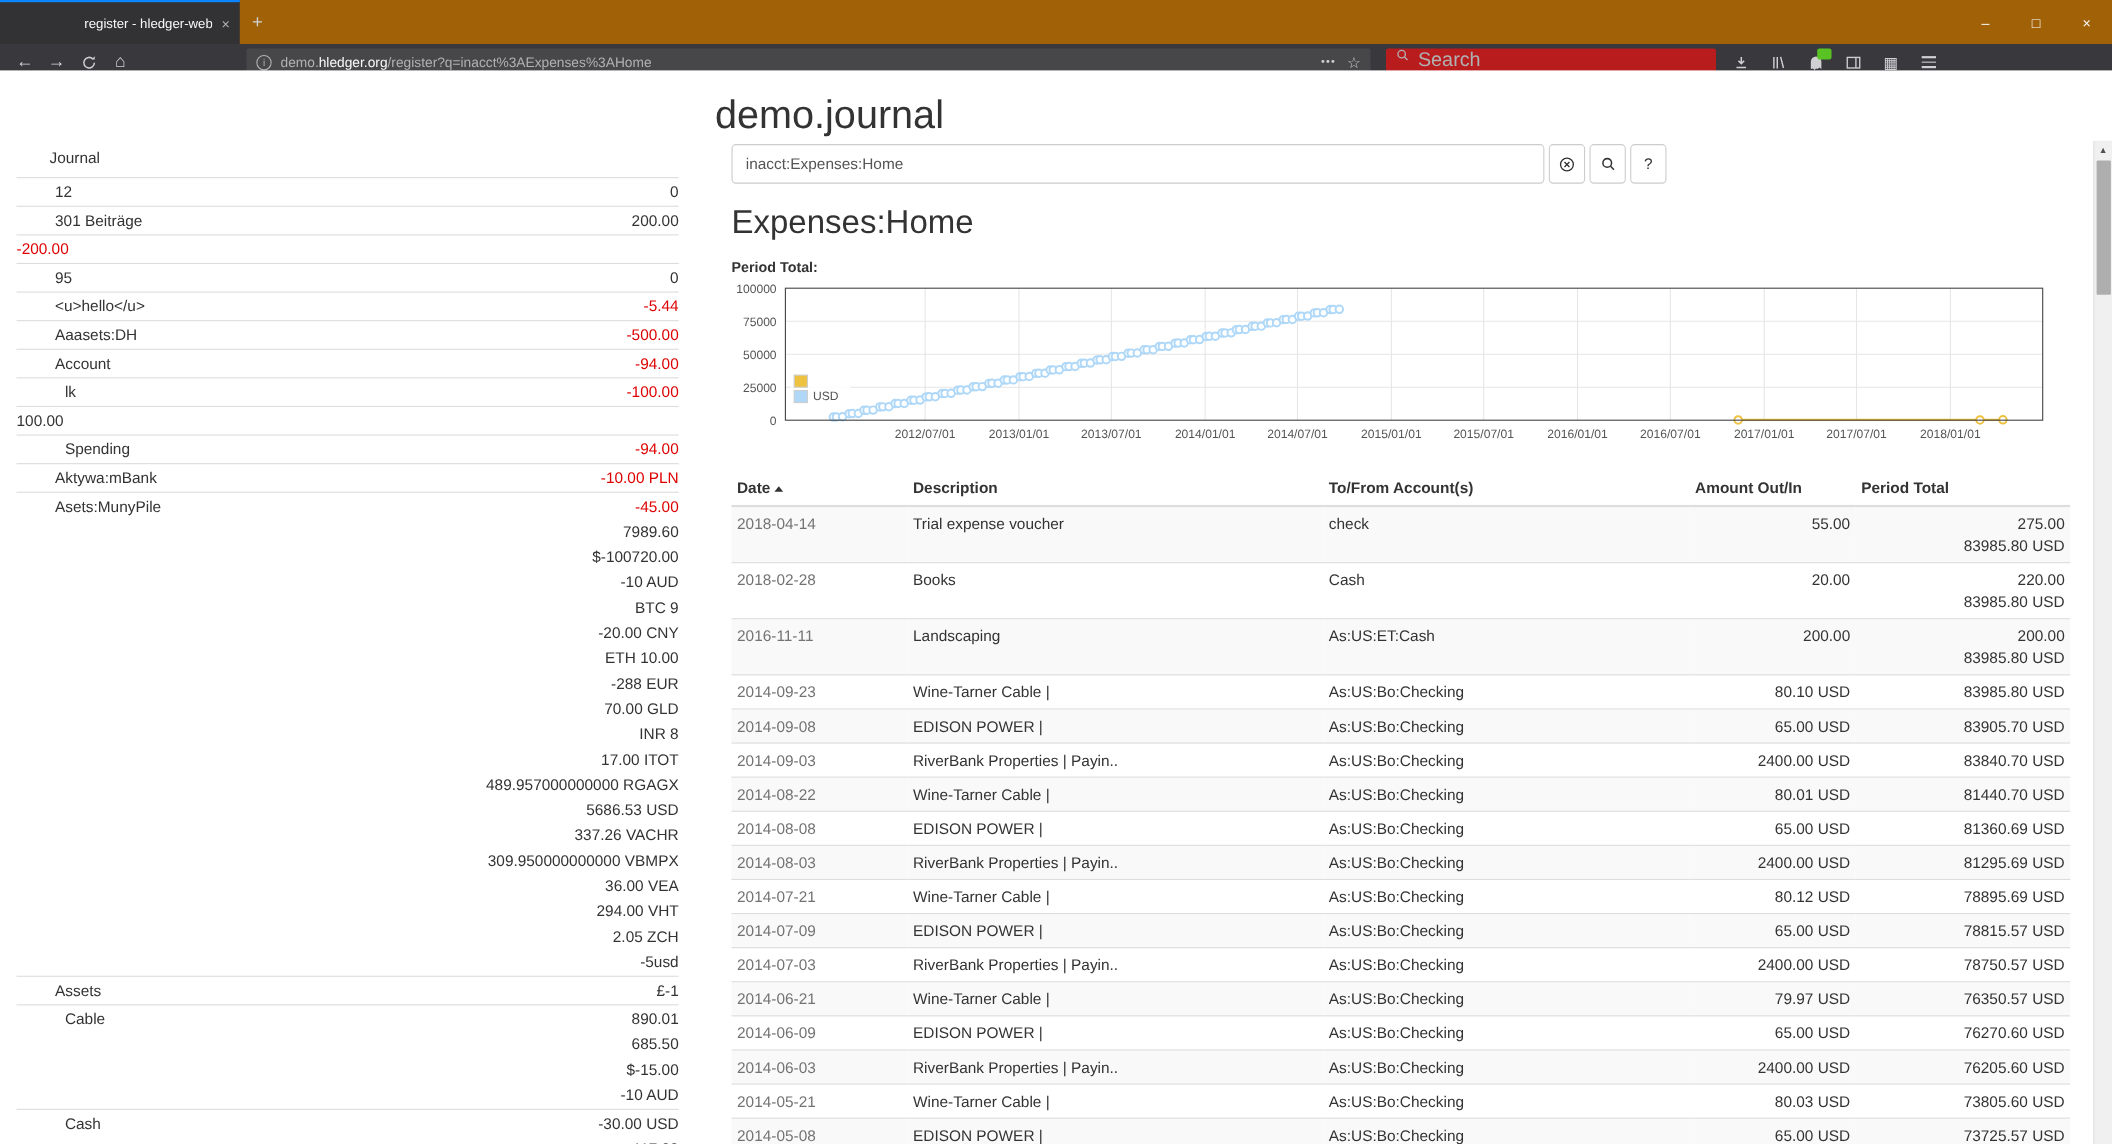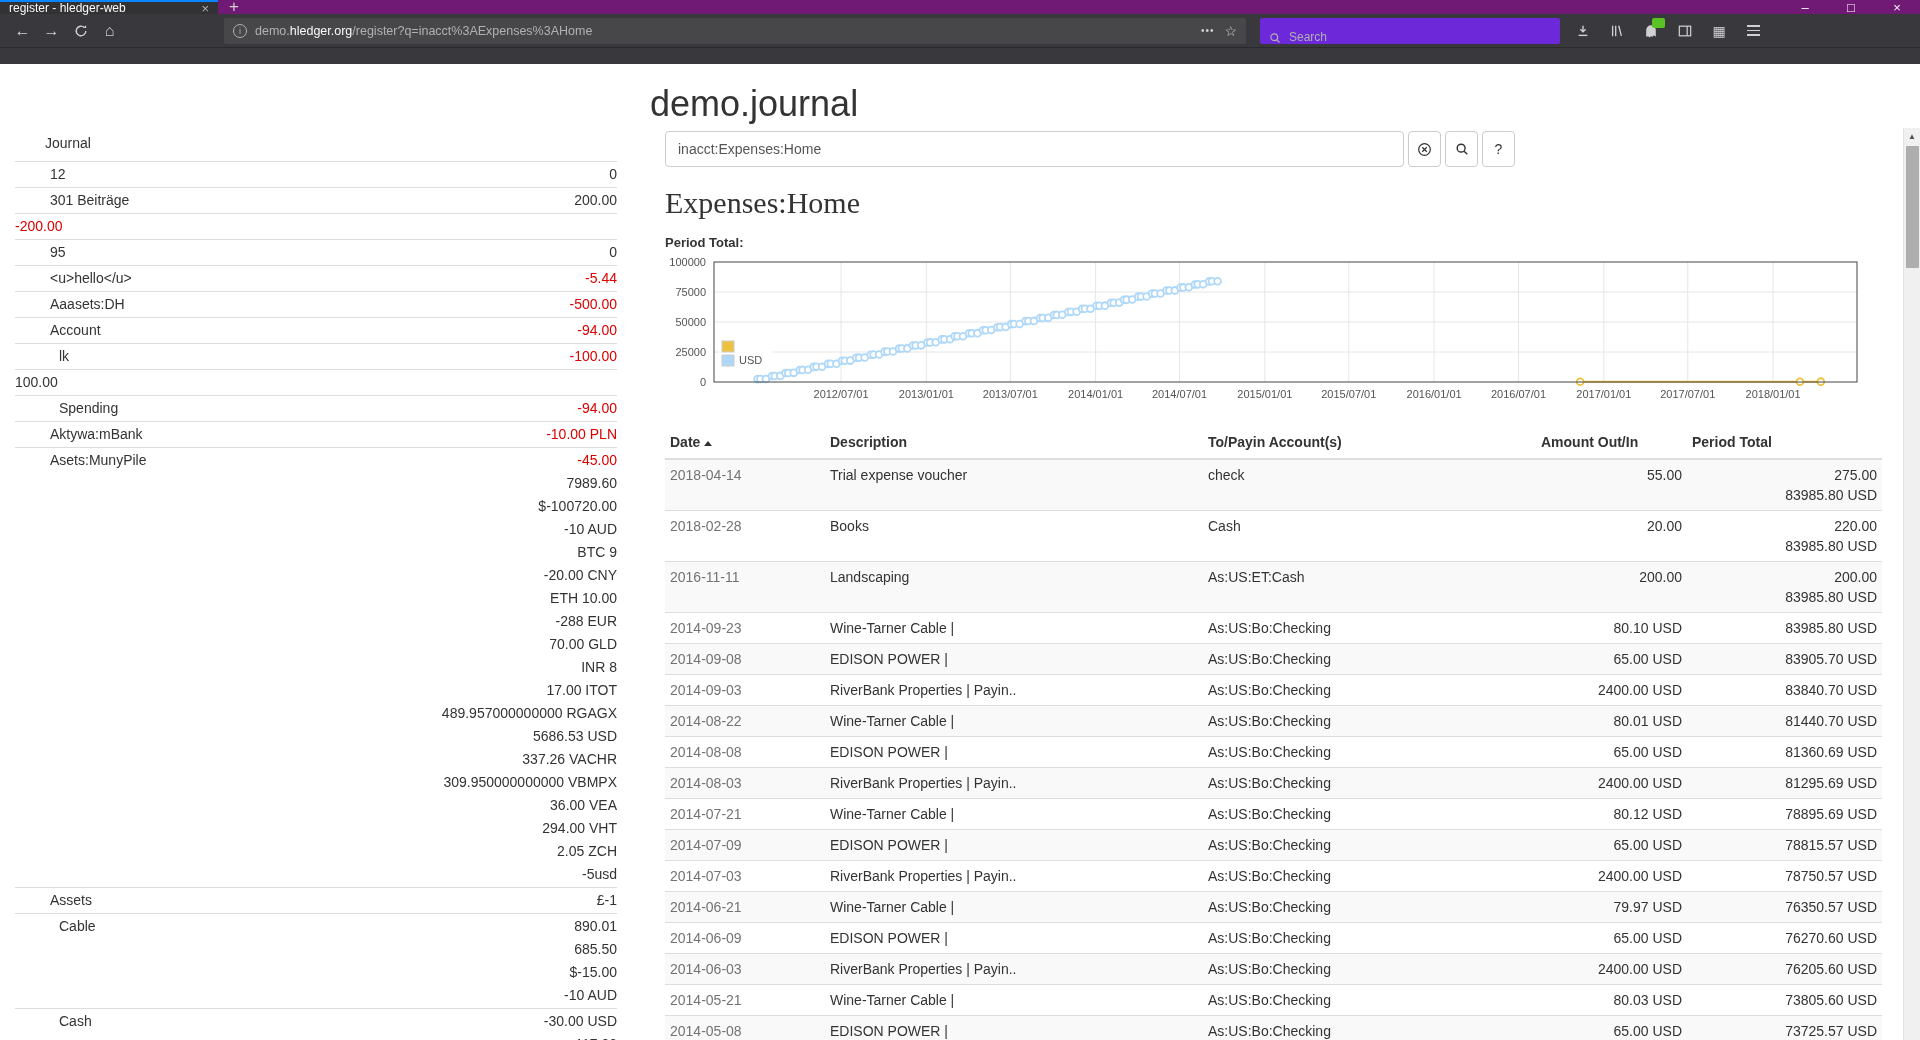--- a/index.html
+++ b/index.html
@@ -4,21 +4,21 @@
 <style>
   * { box-sizing: border-box; }
   html,body { margin:0; padding:0; }
   body {
     width:1920px; height:1040px; overflow:hidden; background:#fff;
     font-family:"Liberation Sans", sans-serif; color:#333;
   }
 
   
   .chrome { width:1920px; height:64px; background:#38383d; }
-  .tabbar { height:14px; background:#701a75; display:flex; align-items:stretch; color:#f9f9fa; }
+  .tabbar { height:40px; background:#a16207; display:flex; align-items:stretch; color:#f9f9fa;text-align:right; }
   .tab {
     width:218px; background:#323234; border-top:2px solid #0a84ff;
     display:flex; align-items:center; gap:8px; padding:0 9px; font-size:12px;
   }
   .tab-title { flex:1; white-space:nowrap; overflow:hidden; color:#f9f9fa; }
   .tab-close { color:#b1b1b3; font-size:13px; cursor:default; }
   .newtab { width:32px; display:flex; align-items:center; justify-content:center; font-size:17px; color:#d0d0d3; }
   .win-controls { margin-left:auto; display:flex; }
   .win-btn { width:46px; display:flex; align-items:center; justify-content:center; font-size:13px; color:#f9f9fa; }
 
@@ -29,22 +29,22 @@
     width:1022px; height:26px; background:#474749; border-radius:2px;
     display:flex; align-items:center; gap:8px; padding:0 9px; font-size:12.5px; color:#b1b1b3;
   }
   .info-icon { width:14px; height:14px; border:1px solid #b1b1b3; border-radius:50%; font-size:9px; line-height:12px; text-align:center; color:#b1b1b3; flex:0 0 auto; }
   .url-text { white-space:nowrap; overflow:hidden; }
   .url-domain { color:#f9f9fa; }
   .urlbar-right { margin-left:auto; display:flex; align-items:center; gap:10px; color:#d0d0d3; }
   .overflow-dots { font-size:10px; letter-spacing:1px; }
   .star { font-size:14px; }
   .searchbar {
-    width:300px; height:26px; margin-left:14px; background:#6d28d9; border-radius:2px;
-    display:flex; align-items:flex-end; gap:8px; padding:0 9px; font-size:12px; color:#b1b1b3;
+    width:300px; height:26px; margin-left:14px; background:#b91c1c; border-radius:2px;
+    display:flex; align-items:flex-start; gap:8px; padding:0 9px; font-size:18px; color:#b1b1b3;
   }
   .tb-icons { margin-left:14px; display:flex; align-items:center; gap:16px; color:#d0d0d3; }
   .tb-icon { position:relative; width:18px; height:18px; display:flex; align-items:center; justify-content:center; font-size:14px; }
   .badge {
     position:absolute; top:-4px; right:-5px; width:13px; height:10px; background:#58c322;
     border-radius:2px;
   }
   .burger { display:flex; flex-direction:column; gap:2.6px; }
   .burger i { display:block; width:13px; height:1.7px; background:#d0d0d3; }
 
@@ -67,21 +67,21 @@
   .main { position:absolute; left:665px; top:64px; width:1222px; }
   .query-row { display:flex; gap:4px; margin-top:3px; }
   .query-input {
     width:739px; height:36px; border:1px solid #ccc; border-radius:4px; padding:12px 12px;
     font-size:14px; color:#555; font-family:"Liberation Sans", sans-serif; outline:none;
   }
   .btn {
     width:33px; height:36px; border:1px solid #ccc; border-radius:4px; background:#fff;
     display:flex; align-items:center; justify-content:center; font-size:14px; color:#333; padding:0;
   }
-  .register-heading { margin:19px 0 0; font-size:30px; font-weight:400; color:#333;font-family:Liberation Serif, serif; }
+  .register-heading { margin:19px 0 0; font-size:30px; font-weight:400; color:#333; }
   .period-label { margin-top:15px; font-size:13px; font-weight:bold; color:#333; }
   .chart-wrap { margin-top:4px; }
 
   
   table.register { border-collapse:collapse; width:1217px; margin-top:8px; font-size:14px; }
   table.register th {
     text-align:left; font-weight:bold; padding:8px 5px; border-bottom:2px solid #ddd; white-space:nowrap;
   }
   table.register td { padding:5px 5px; border-top:1px solid #ddd; vertical-align:top; line-height:20px; }
   table.register tbody tr:nth-child(odd) { background:#f9f9f9; }
@@ -461,21 +461,21 @@
           <text x="74" y="96" font-size="11" fill="#545454"></text>
           <rect x="57" y="101" width="12" height="11" fill="#AFD8F8" stroke="#cccccc" stroke-width="1"></rect>
           <text x="74" y="110" font-size="11" fill="#545454">USD</text>
         </svg></div>
 
     <table class="register">
       <thead>
         <tr>
           <th style="width:160px"><span>Date</span><span class="caret-up"></span></th>
           <th style="width:378px">Description</th>
-          <th style="width:333px">To/Payin Account(s)</th>
+          <th style="width:333px">To/From Account(s)</th>
           <th class="num" style="width:151px">Amount Out/In</th>
           <th class="num">Period Total</th>
         </tr>
       </thead>
       <tbody id="register-body">
           <tr>
             <td><a class="date-link">2018-04-14</a></td>
             <td>Trial expense voucher</td>
             <td>check</td>
             <td class="num">55.00</td>

